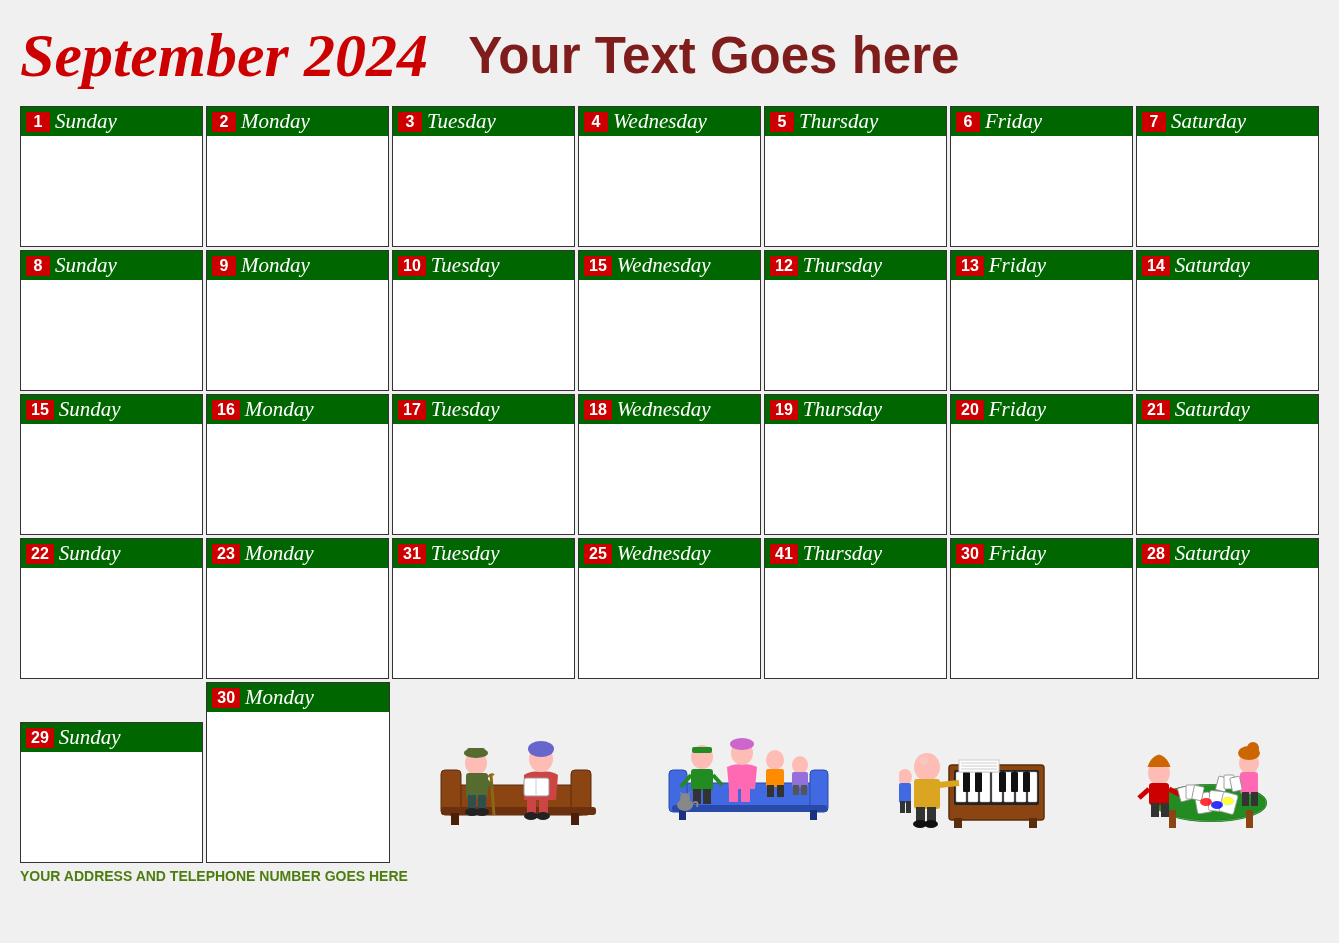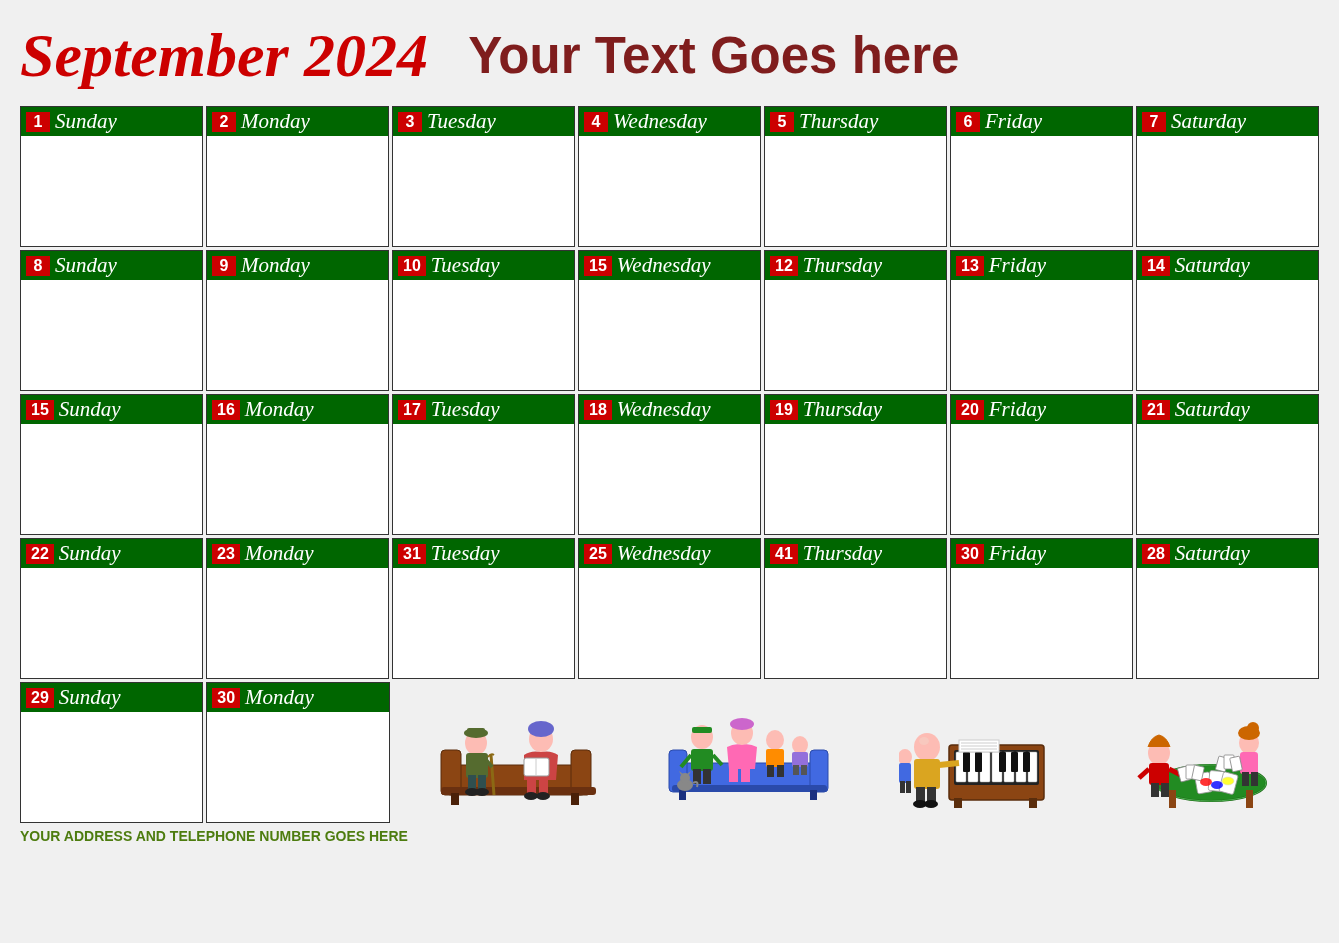--- a/index.html
+++ b/index.html
@@ -274,21 +274,21 @@
         <div class="cell-header">
           <span class="cell-number">28</span>
           <span class="cell-day">Saturday</span>
         </div>
         <div class="cell-body"></div>
       </div>
   </div>
 
 <div style="display:flex; gap:3px; margin-bottom:3px;">
 
-  <div class="calendar-cell" style="flex:1; min-height:120px;">
+  <div class="calendar-cell" style="flex:1; min-height:120px;margin-top:40px;">
     <div class="cell-header">
       <span class="cell-number">29</span>
       <span class="cell-day">Sunday</span>
     </div>
     <div class="cell-body"></div>
   </div>
 
   <div class="calendar-cell" style="flex:1; min-height:120px;">
     <div class="cell-header">
       <span class="cell-number">30</span>

